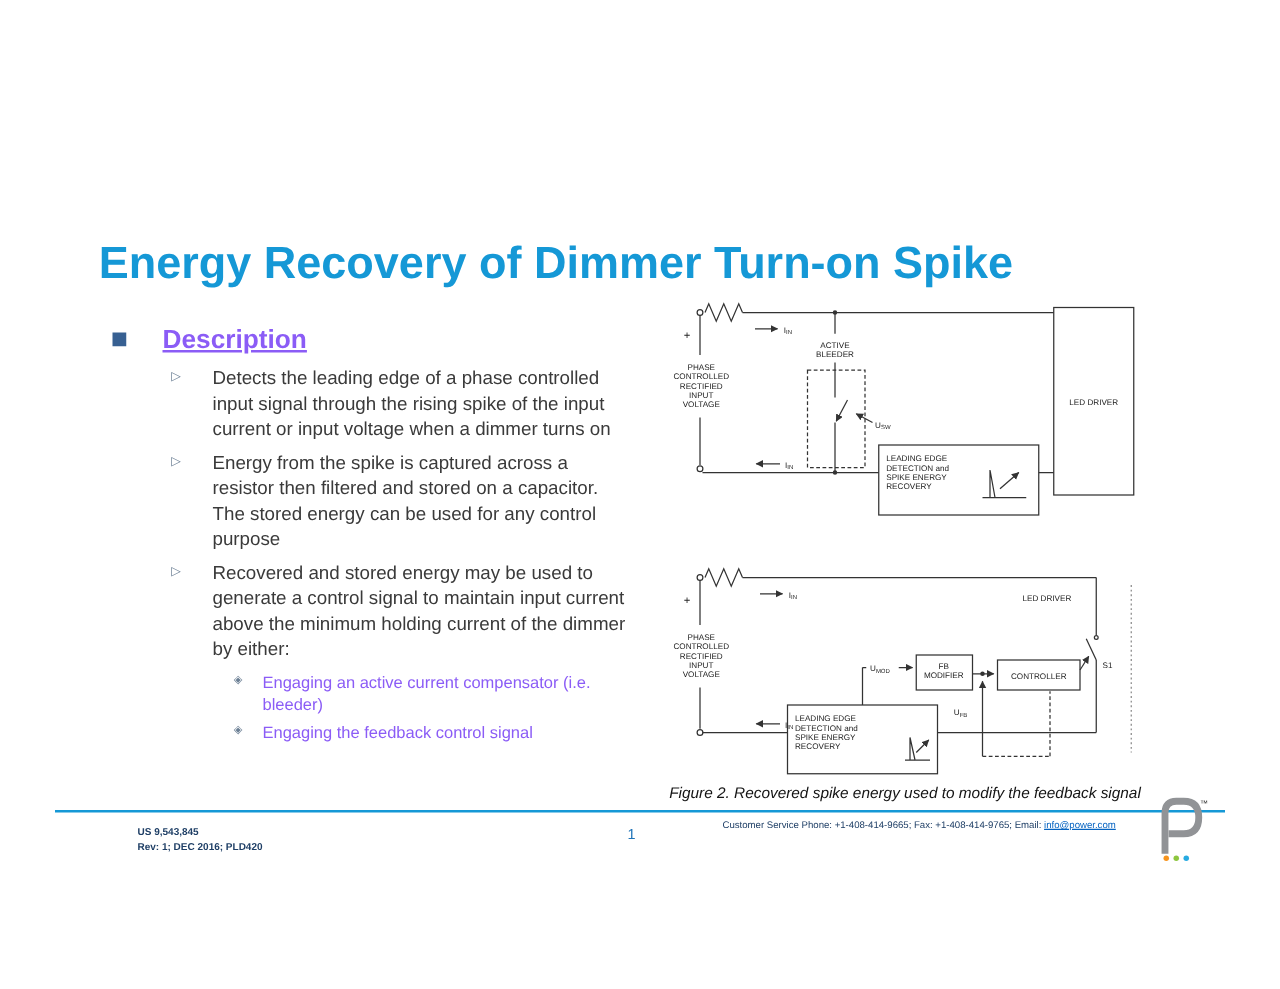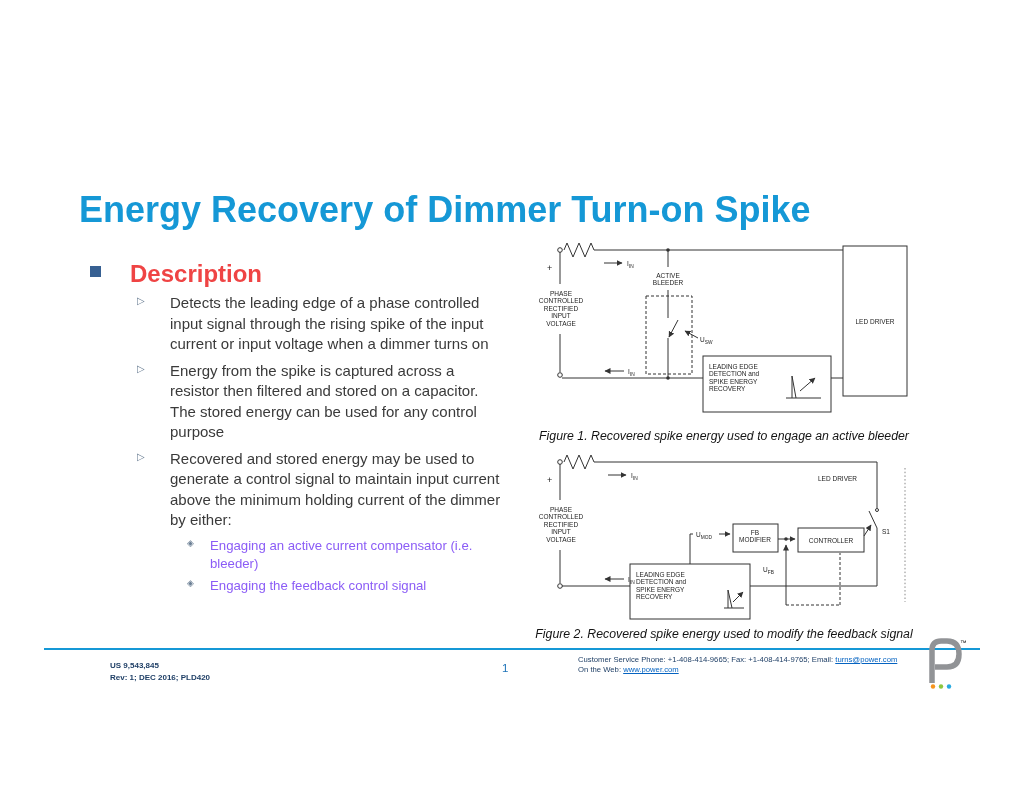--- a/index.html
+++ b/index.html
@@ -1,21 +1,21 @@
 <!DOCTYPE html>
 <html><head>
 <meta charset="utf-8">
 <style>
   html,body{margin:0;padding:0;background:#fff;}
   .slide{position:relative;width:1024px;height:791px;background:#ffffff;font-family:"Liberation Sans",sans-serif;overflow:hidden;margin-top:33px;}
   .title{position:absolute;left:79px;top:156px;margin:0;font-size:36px;font-weight:700;color:#1598d6;white-space:nowrap;}
   .content{position:absolute;left:88px;top:227px;width:452px;}
   .l1{position:relative;margin-bottom:9px;height:24px;}
   .l1 .sq{position:absolute;left:2px;top:6px;width:11px;height:11px;background:#376092;}
-  .l1 .htext{position:absolute;left:42px;top:0;font-size:24px;font-weight:700;color:#ef4444;}
+  .l1 .htext{position:absolute;left:42px;top:0;font-size:21px;font-weight:700;color:#8b5cf6;text-decoration:underline;}
   .l2{position:relative;margin-bottom:6px;}
   .l2 .mk{position:absolute;left:49px;top:2px;font-size:10px;color:#6b7f94;}
   .l2 .btext{margin-left:82px;width:334px;font-size:15px;line-height:20.5px;color:#3a3a3a;}
   .l3{position:relative;margin-bottom:3px;}
   .l3 .mk{position:absolute;left:99px;top:1px;font-size:9px;color:#6b7f94;}
   .l3 .btext{margin-left:122px;width:284px;font-size:13.2px;line-height:18.5px;color:#8b5cf6;}
   .fig{position:absolute;}
   .fig1{left:528px;top:205px;width:392px;height:186px;}
   .fig2{left:528px;top:417px;width:392px;height:176px;}
   .cap{position:absolute;left:528px;width:392px;text-align:center;font-size:12.3px;font-style:italic;color:#141414;}
@@ -116,21 +116,20 @@
       <text x="181" y="131"><tspan x="181" dy="0">LEADING EDGE</tspan><tspan x="181" dy="1.15em">DETECTION and</tspan><tspan x="181" dy="1.15em">SPIKE ENERGY</tspan><tspan x="181" dy="1.15em">RECOVERY</tspan></text>
       <line class="w" x1="258" y1="160" x2="293" y2="160"></line>
       <path class="w" d="M264,160 L264,138 L268,160"></path>
       <line class="w" x1="272" y1="153" x2="287" y2="140" marker-end="url(#ah1)"></line>
     </g>
     <g>
       <rect class="w" x="315" y="8" width="64" height="150"></rect>
       <text x="347" y="86" text-anchor="middle">LED DRIVER</text>
     </g>
   </svg>
-  <div class="cap cap1">Figure 1. Recovered spike energy used to engage an active bleeder</div>
 
   <svg class="fig fig2" viewBox="0 0 392 176">
     <defs>
       <marker id="ah2" markerWidth="7" markerHeight="7" refX="5.5" refY="3" orient="auto">
         <path d="M0,0 L6,3 L0,6 Z" fill="#333"></path>
       </marker>
     </defs>
     <g>
       <circle class="tm" cx="32" cy="12" r="2.3"></circle>
       <polyline class="w" points="36,12 39,5 45,19 51,5 57,19 63,5 66,12"></polyline>
@@ -198,22 +197,21 @@
   <div class="rule"></div>
 
   <div class="f-left">
     <div>US 9,543,845</div>
     <div>Rev: 1; DEC 2016; PLD420</div>
   </div>
 
   <div class="f-page">1</div>
 
   <div class="f-right">
-    <div><span>Customer Service Phone: +1-408-414-9665; Fax: +1-408-414-9765; Email: </span><a>turns@power.com</a></div>
-    <div><span>On the Web: </span><a>www.power.com</a></div>
+    <div><span>Customer Service Phone: +1-408-414-9665; Fax: +1-408-414-9765; Email: </span><a>info@power.com</a></div>
   </div>
 
   <svg class="logo" viewBox="0 0 46 54">
     <path d="M12 47 L12 14 Q12 5 21 5 L27 5 Q39 5 39 18 Q39 31 27 31 L15 31" stroke="#919396" stroke-width="5.5" fill="none"></path>
     <text x="40" y="9" font-size="5" fill="#808285">™</text>
     <circle cx="13" cy="50.5" r="2.2" fill="#F7941D"></circle>
     <circle cx="21" cy="50.5" r="2.2" fill="#8DC63F"></circle>
     <circle cx="29" cy="50.5" r="2.2" fill="#27AAE1"></circle>
   </svg>
 

